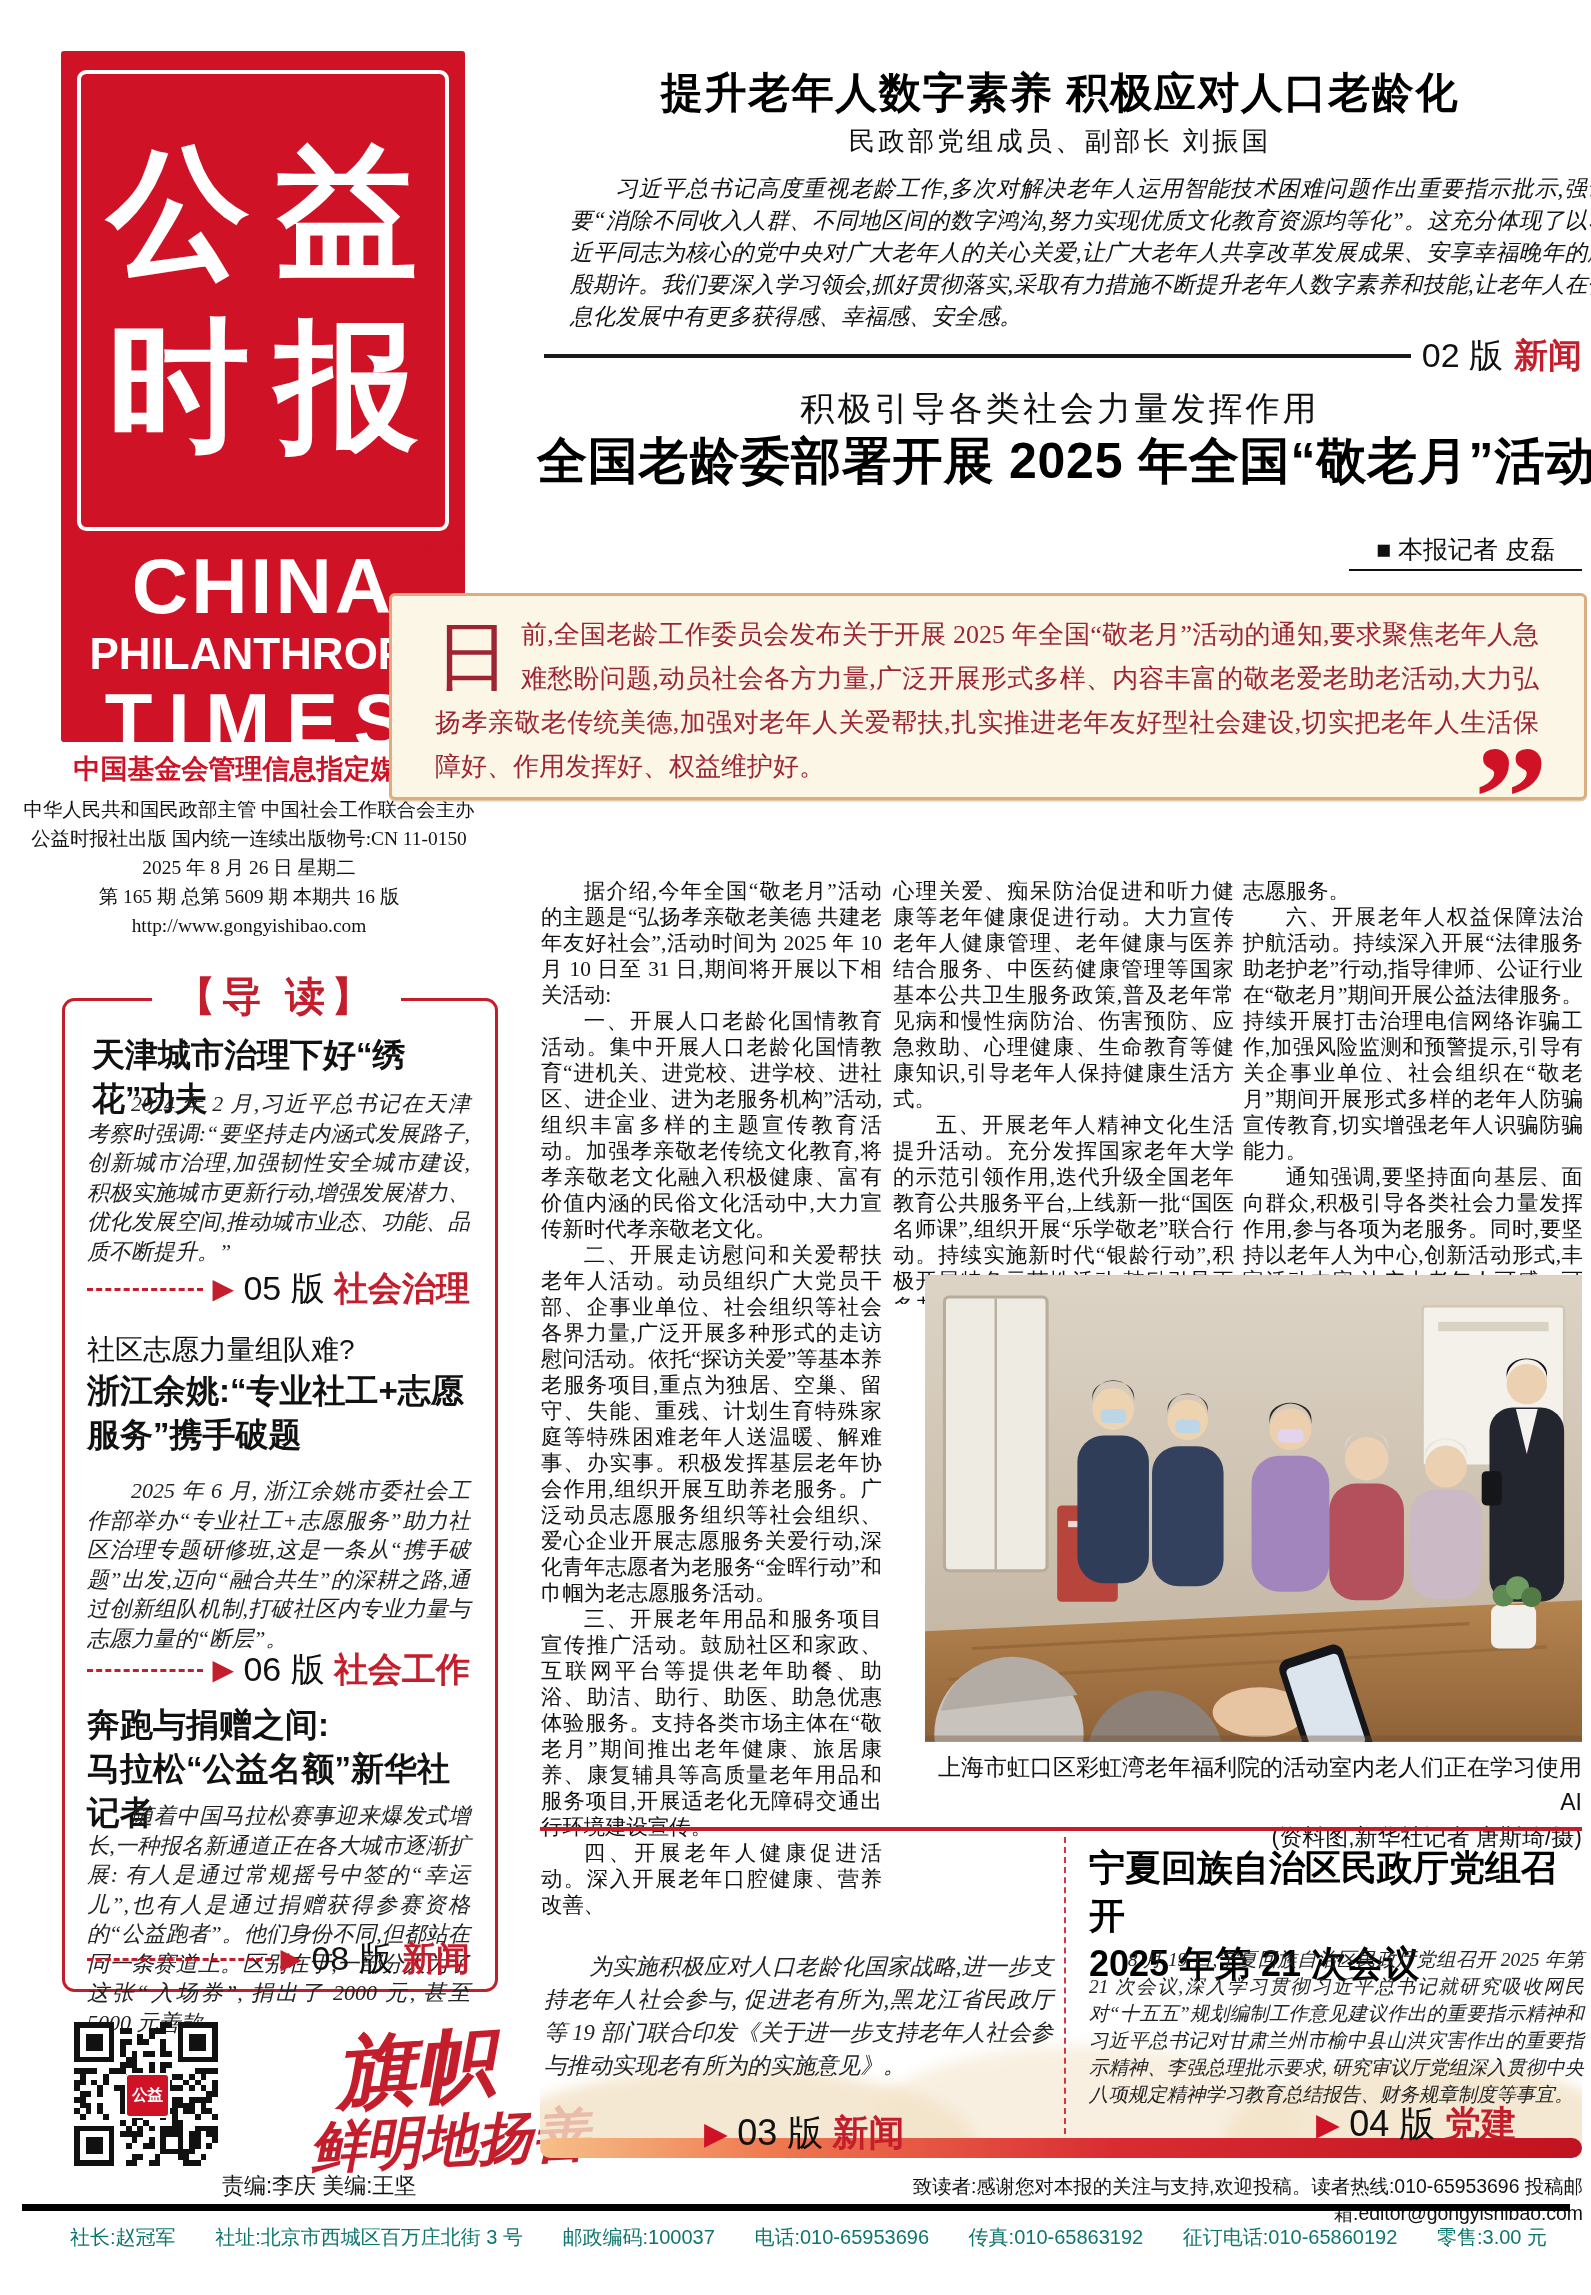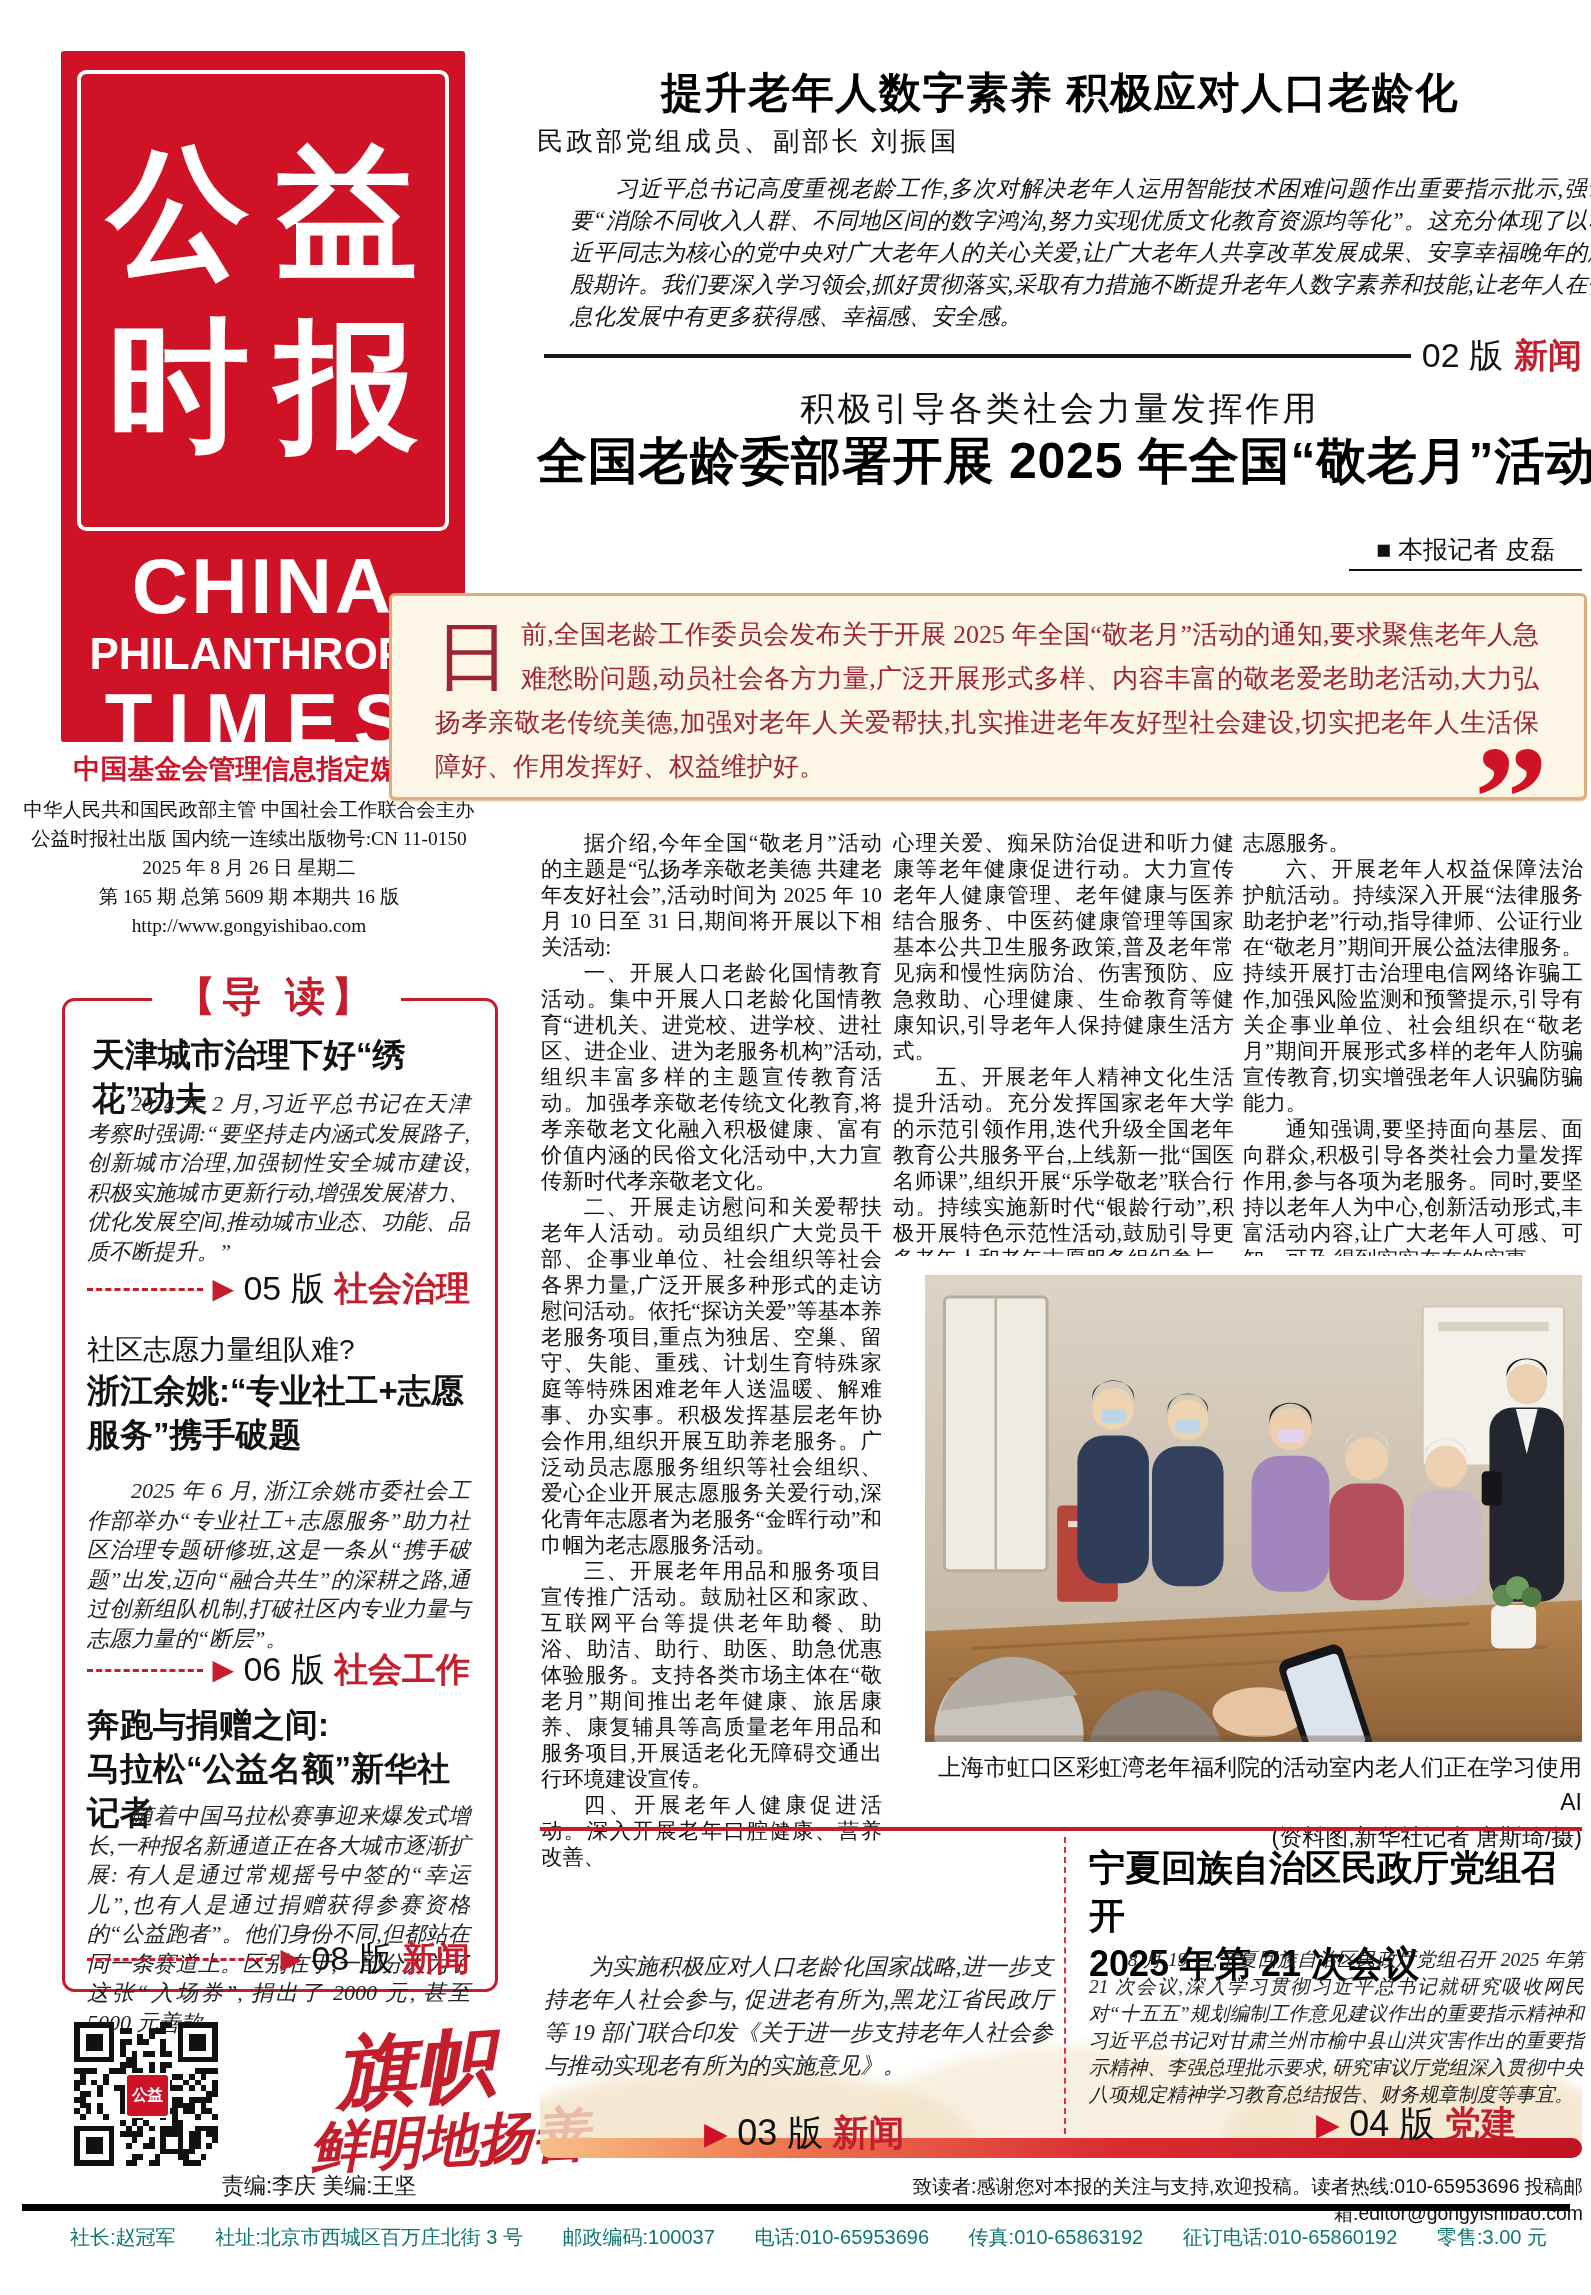--- a/index.html
+++ b/index.html
@@ -42,39 +42,39 @@
   
   #qr-wrap{left:74px;top:2022px;width:144px;height:144px;}
   #qr-seal{position:absolute;left:51px;top:51px;width:41px;height:41px;background:#cf1226;border:2.3px solid #fff;
     color:#fff;font-size:15.6px;font-weight:bold;display:flex;align-items:center;justify-content:center;border-radius:4.7px;}
   .slogan{color:#c41d2c;font-weight:bold;font-style:italic;white-space:nowrap;}
   #slogan1{left:336px;top:2016px;font-size:79px;transform:rotate(-4deg);}
   #slogan2{left:309px;top:2104px;font-size:56px;transform:rotate(-3deg);}
 
   
   #top-title{left:537px;top:65px;width:1046px;text-align:center;font-size:42px;font-weight:bold;letter-spacing:1.6px;color:#000;}
-  #top-author{left:537px;top:124px;width:1046px;font-size:26.4px;letter-spacing:3.1px;color:#111;}
+  #top-author{left:537px;top:124px;width:1046px;text-align:center;font-size:26.4px;letter-spacing:3.1px;color:#111;}
   #top-body{left:570px;top:173px;width:1040px;font-size:22.6px;line-height:32px;color:#111;}
   #top-pagebar{left:544px;top:333px;width:1038px;display:flex;align-items:center;gap:11px;}
   #top-pagebar .rule{flex:1;height:3.1px;background:#1a1a1a;}
   #top-pagebar .pg{font-size:34px;color:#111;white-space:nowrap;}
   #top-pagebar .sec{font-size:34px;font-weight:bold;color:#c41d2c;white-space:nowrap;}
 
   
   #kicker{left:537px;top:386px;width:1046px;text-align:center;font-size:34px;color:#111;letter-spacing:3.1px;}
   #main-headline{left:537px;top:428px;width:1046px;text-align:right;font-size:50px;font-weight:bold;color:#000;letter-spacing:0.8px;white-space:nowrap;}
   #byline{left:1349px;top:533px;width:233px;text-align:center;font-size:25px;color:#111;border-bottom:2.3px solid #111;padding-bottom:3px;}
   #quote-open{left:393px;top:535px;font-size:148px;line-height:117px;color:#cf1226;font-weight:bold;}
   #quote-close{left:1474px;top:740px;font-size:148px;line-height:117px;color:#cf1226;font-weight:bold;}
   #quote-box{left:389px;top:593px;width:1192px;height:201px;background:#fcf6e7;border:3.1px solid #ddad7f;border-radius:6.2px;
     box-shadow:0 1.6px 0 #e8c9a4;}
   #quote-text{left:435px;top:613px;width:1104px;font-size:26px;line-height:44px;color:#9c2433;}
   #quote-dropcap{float:left;font-size:75px;line-height:81px;margin:3.1px 11px 0 0;}
 
-  .newscol{font-size:21.4px;line-height:26px;color:#111;}
+  .newscol{font-size:21.4px;line-height:26px;color:#111;margin-top:48px;}
   #col1{left:541px;top:830px;width:341px;}
   #col2{left:893px;top:830px;width:341px;height:426px;overflow:hidden;}
   #col3{left:1243px;top:830px;width:340px;height:426px;overflow:hidden;}
 
   #photo{left:925px;top:1275px;width:657px;height:467px;background:#cfc4b6;}
   #photo-caption{left:925px;top:1750px;width:657px;text-align:right;font-size:23px;line-height:35px;color:#111;}
 
   
   #bottom-topline{left:540px;top:1827px;width:1042px;height:3.9px;background:#c41d2c;}
   #bottom-bg{left:540px;top:1975px;width:1042px;height:173px;overflow:hidden;}

